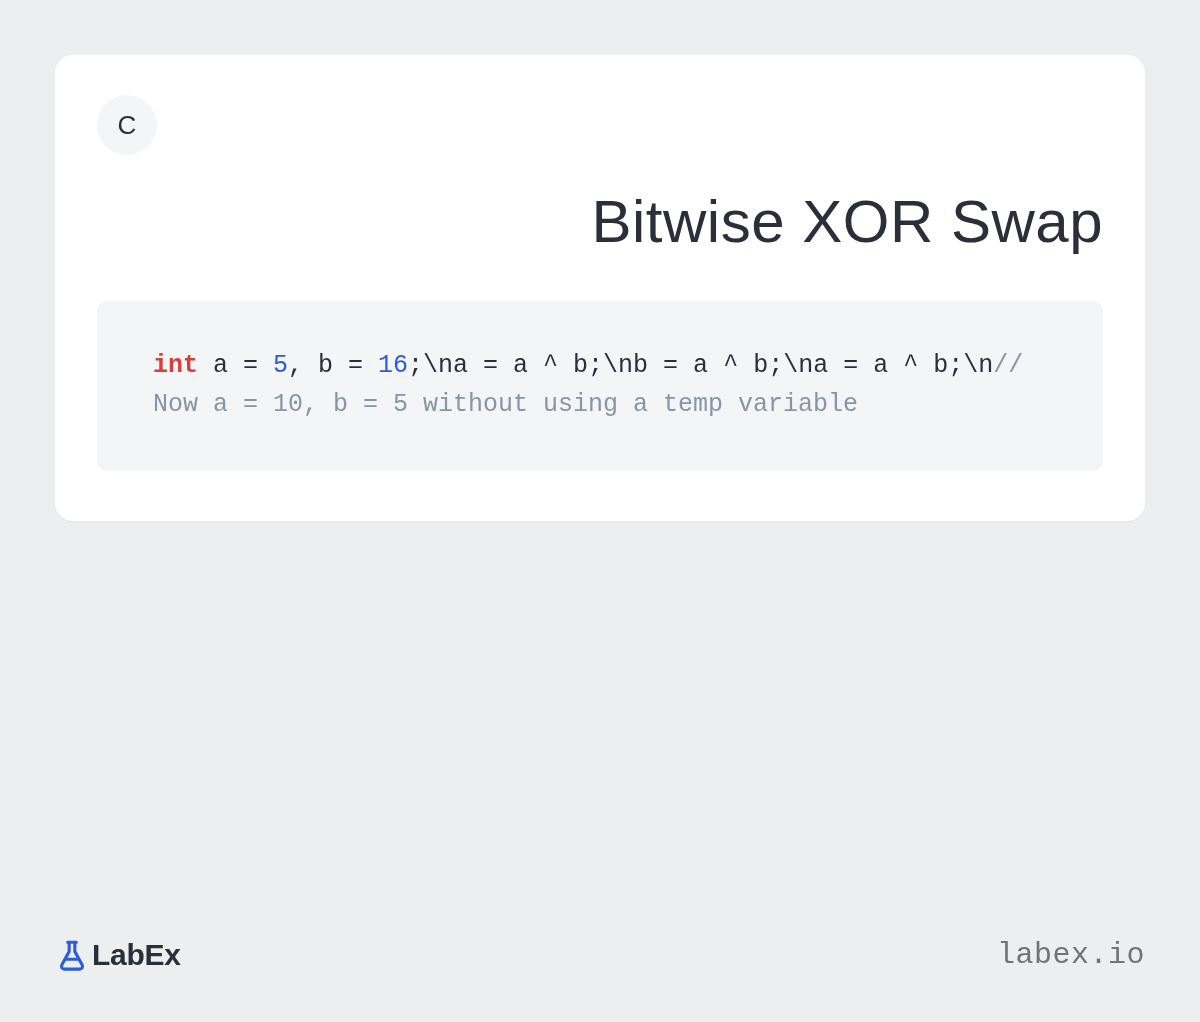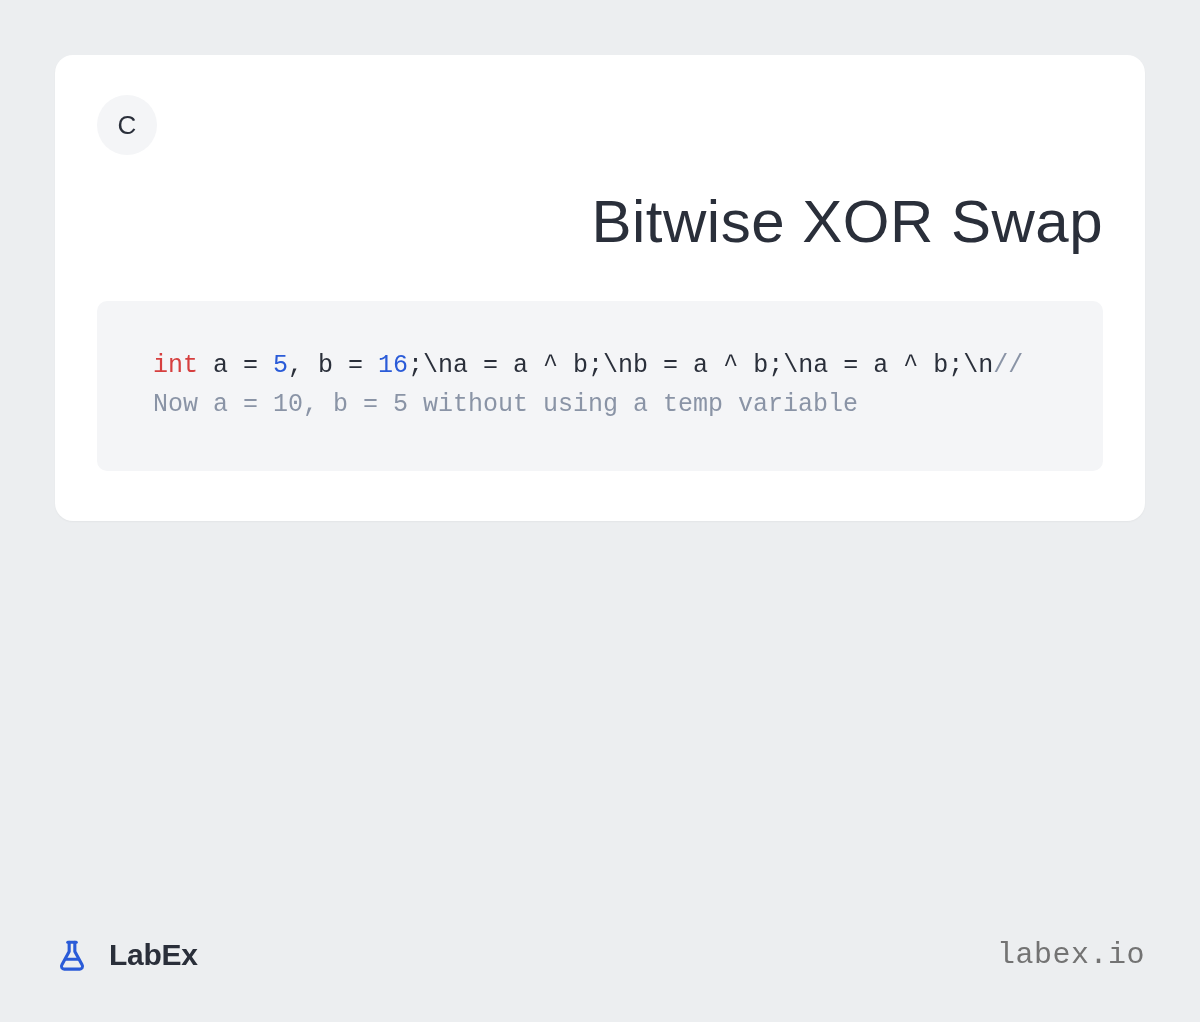--- a/index.html
+++ b/index.html
@@ -65,36 +65,36 @@
     background: #f4f5f7;
     border-radius: 10px;
     padding: 46px 56px;
     font-family: "Courier New", Courier, monospace;
     font-size: 25px;
     line-height: 1.55;
     color: #2a2f3a;
     white-space: normal;
     word-wrap: break-word;
   }
-  .code-block .kw   { color: #d63f3f; }
+  .code-block .kw   { color: #d63f3f; font-weight: bold; }
   .code-block .num  { color: #2a5bd8; }
   .code-block .cmt  { color: #8a94a6; }
   .footer {
     position: absolute;
     left: 55px;
     right: 55px;
     bottom: 50px;
     display: flex;
     align-items: center;
     justify-content: space-between;
   }
   .brand {
     display: flex;
     align-items: center;
-    gap: 20px;
+    gap: 3px;
   }
   .brand-text {
     font-size: 30px;
     font-weight: 700;
     color: #2a2f3a;
     letter-spacing: -0.3px;
   }
   .site {
     font-family: "Courier New", Courier, monospace;
     font-size: 30px;

